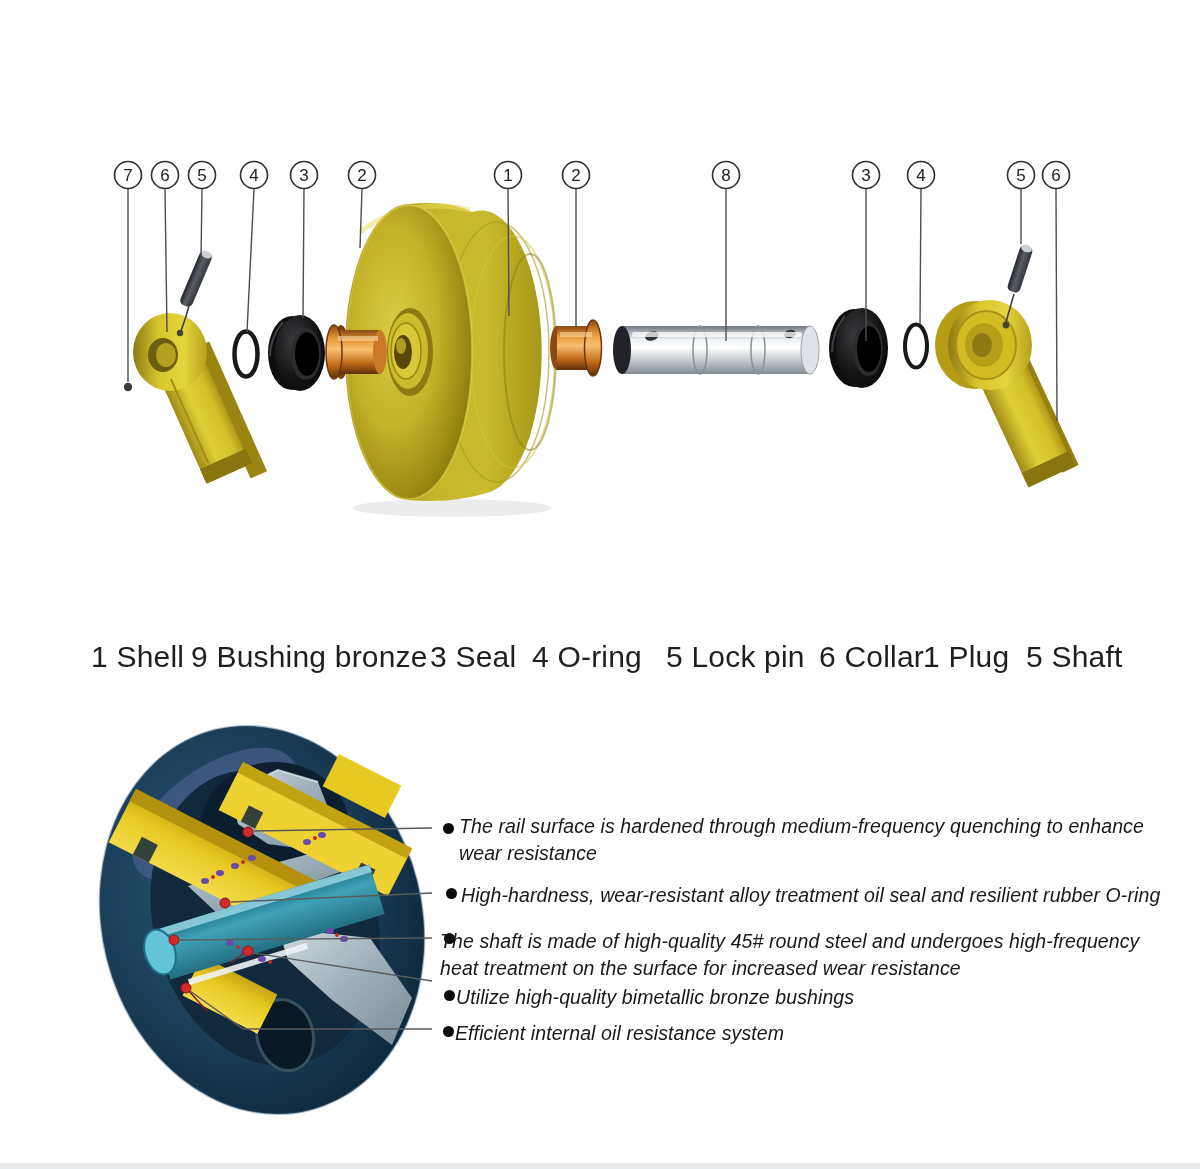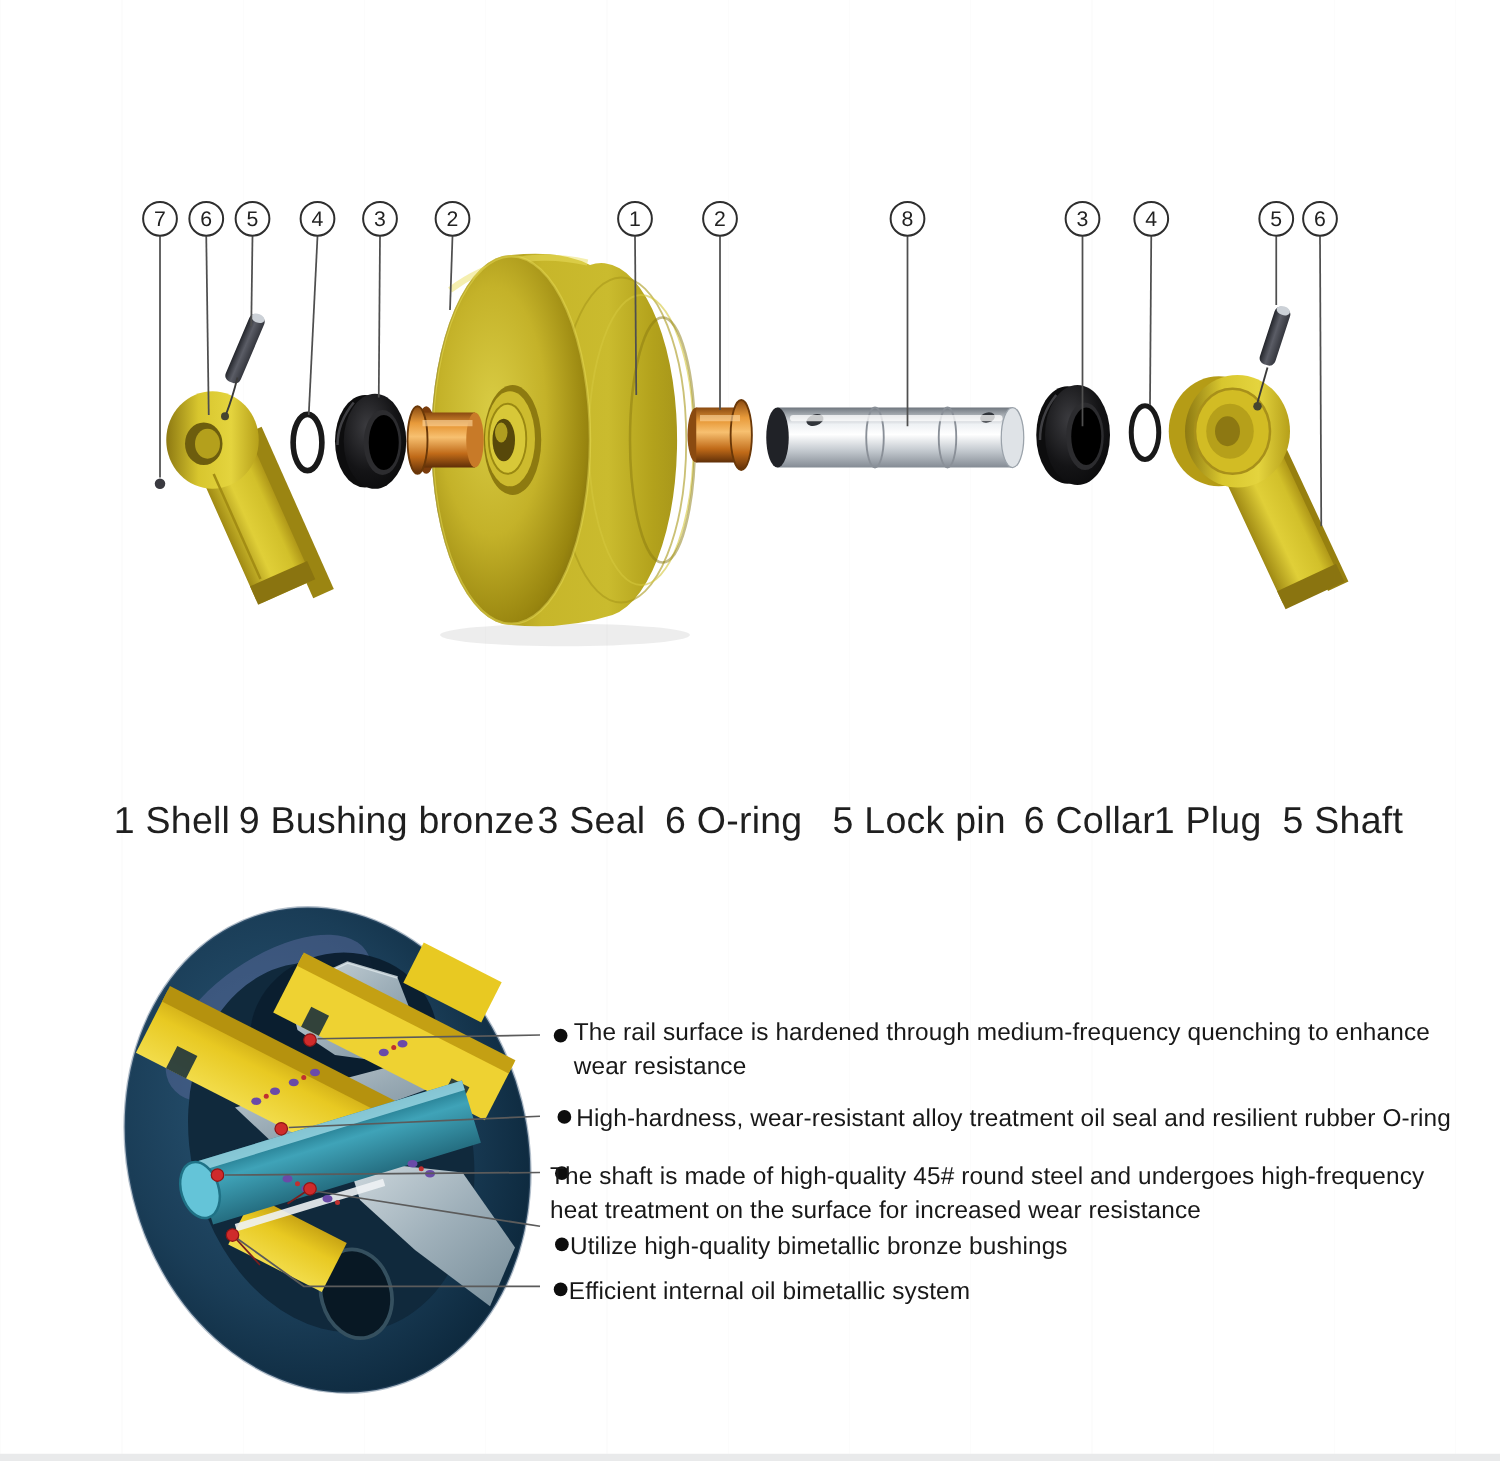--- a/index.html
+++ b/index.html
@@ -10,21 +10,21 @@
       #ffffff;
     font-family:"Liberation Sans","DejaVu Sans",sans-serif;
   }
   .abs{position:absolute;}
   .legend-item{
     position:absolute;top:618px;font-size:30px;line-height:30px;color:#1f1f1f;
     letter-spacing:0.2px;white-space:nowrap;margin-top:24px;
   }
   .feature-text{
     position:absolute;font-size:19.5px;line-height:27px;color:#181818;
-    white-space:pre-line;letter-spacing:0.1px;
+    white-space:pre-line;letter-spacing:0.1px;font-style:italic;
   }
   .bullet-dot{
     position:absolute;width:11px;height:11px;border-radius:50%;background:#0d0d0d;
   }
   #footer-strip{
     position:absolute;left:0;bottom:0;width:1200px;height:6px;background:#e9eaeb;
   }
   svg text.cnum{
     font-family:"Liberation Sans","DejaVu Sans",sans-serif;
     font-size:17px;fill:#222;
@@ -263,21 +263,21 @@
           <circle cx="1056" cy="35" r="13.5" fill="#fff" stroke="#2e2e2e" stroke-width="1.6"></circle>
          <text class="cnum" x="1056" y="41" text-anchor="middle">6</text>
         </g>
     </g>
   </svg>
 
   <div>
     <span class="legend-item" style="left:91px">1 Shell</span>
     <span class="legend-item" style="left:191px">9 Bushing bronze</span>
     <span class="legend-item" style="left:430px">3 Seal</span>
-    <span class="legend-item" style="left:532px">6 O-ring</span>
+    <span class="legend-item" style="left:532px">4 O-ring</span>
     <span class="legend-item" style="left:666px">5 Lock pin</span>
     <span class="legend-item" style="left:819px">6 Collar</span>
     <span class="legend-item" style="left:923px">1 Plug</span>
     <span class="legend-item" style="left:1026px">5 Shaft</span>
   </div>
 
   <svg class="abs" style="left:80px;top:700px" width="390" height="420" viewBox="0 0 390 420">
     <defs>
       <radialGradient id="gNavy" cx="0.42" cy="0.4" r="0.75">
         <stop offset="0" stop-color="#2b5878"></stop>
@@ -406,17 +406,17 @@
     <div class="feature-text" style="left:461px;top:882px">High-hardness, wear-resistant alloy treatment oil seal and resilient rubber O-ring</div>
 
     <div class="bullet-dot" style="left:444px;top:933px"></div>
     <div class="feature-text" style="left:440px;top:928px">The shaft is made of high-quality 45# round steel and undergoes high-frequency
 heat treatment on the surface for increased wear resistance</div>
 
     <div class="bullet-dot" style="left:444px;top:990px"></div>
     <div class="feature-text" style="left:456px;top:984px">Utilize high-quality bimetallic bronze bushings</div>
 
     <div class="bullet-dot" style="left:443px;top:1026px"></div>
-    <div class="feature-text" style="left:455px;top:1020px">Efficient internal oil bimetallic system</div>
+    <div class="feature-text" style="left:455px;top:1020px">Efficient internal oil resistance system</div>
   </div>
 
   <div id="footer-strip"></div>
 </div>
 
 </body></html>

